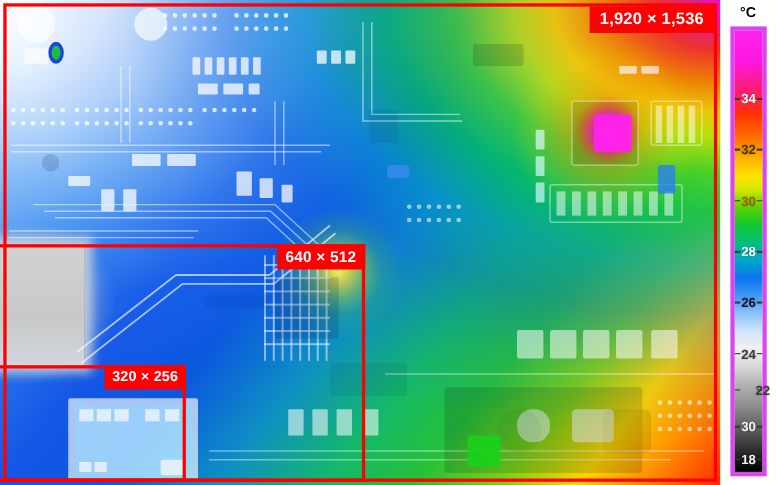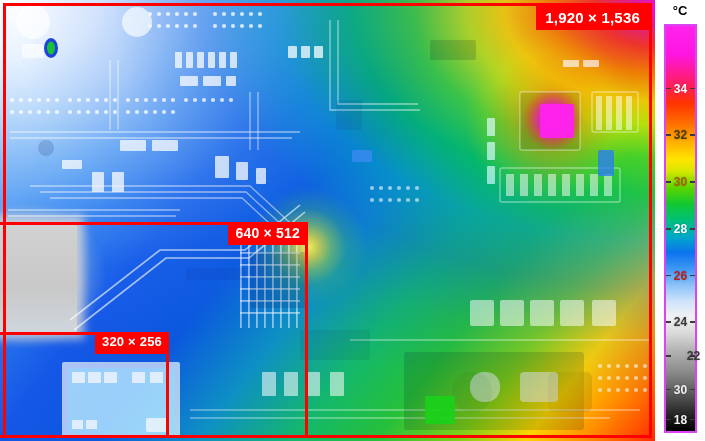--- a/index.html
+++ b/index.html
@@ -100,21 +100,21 @@
   .pcb-dark{mix-blend-mode:multiply;opacity:.30;}
 
   
   .roi{
     position:absolute;
     border:3px solid #ff0000;
     box-sizing:border-box;
     pointer-events:auto;
   }
   #roi-full{left:3px;top:3px;width:649px;height:435px;}
-  #roi-640{left:0px;top:222px;width:308px;height:216px;border-left:none;}
+  #roi-640{left:0px;top:222px;width:332px;height:216px;border-left:none;}
   #roi-320{left:0px;top:332px;width:169px;height:106px;border-left:none;}
 
   .roi-badge{
     position:absolute;
     background:#ff0000;
     color:#ffffff;
     font-size:15px;
     font-weight:700;
     letter-spacing:.2px;
     padding:4px 9px 5px 9px;
@@ -134,21 +134,21 @@
   }
   #scale-unit{
     position:absolute;left:0;top:3px;width:50px;
     text-align:center;
     font-size:13px;font-weight:700;color:#000;
     font-family:"Liberation Sans",sans-serif;
   }
   #scale-bar-wrap{
     position:absolute;left:9px;top:24px;
     width:33px;height:409px;
-    border:2px solid #d946ef;
+    border:4px solid #d946ef;
     box-sizing:border-box;
   }
   #scale-bar{
     position:absolute;left:0;top:0;width:100%;height:100%;
     background:linear-gradient(180deg,
       #ff22ee   0%,
       #ff15e0   7%,
       #ff1f55  15%,
       #ff3300  19%,
       #ff7a00  25%,
@@ -436,21 +436,21 @@
             <span class="tlabel" style="color: #a16207;">30</span>
           </div>
           <div class="tick" style="top: 50.2%;">
             <span class="tl"></span>
             <span class="tr"></span>
             <span class="tlabel" style="color: rgb(255, 255, 255);">28</span>
           </div>
           <div class="tick" style="top: 61.7%;">
             <span class="tl"></span>
             <span class="tr"></span>
-            <span class="tlabel" style="color: #b91c1c;">26</span>
+            <span class="tlabel" style="color: #0f172a;">26</span>
           </div>
           <div class="tick" style="top: 73.2%;">
             <span class="tl"></span>
             <span class="tr"></span>
             <span class="tlabel" style="color: rgb(58, 58, 58);">24</span>
           </div>
           <div class="tick" style="top: 81.5%;">
             <span class="tl"></span>
             <span class="tr"></span>
             <span class="tlabel" style="color: rgb(58, 58, 58); padding-left: 13px;">22</span>

